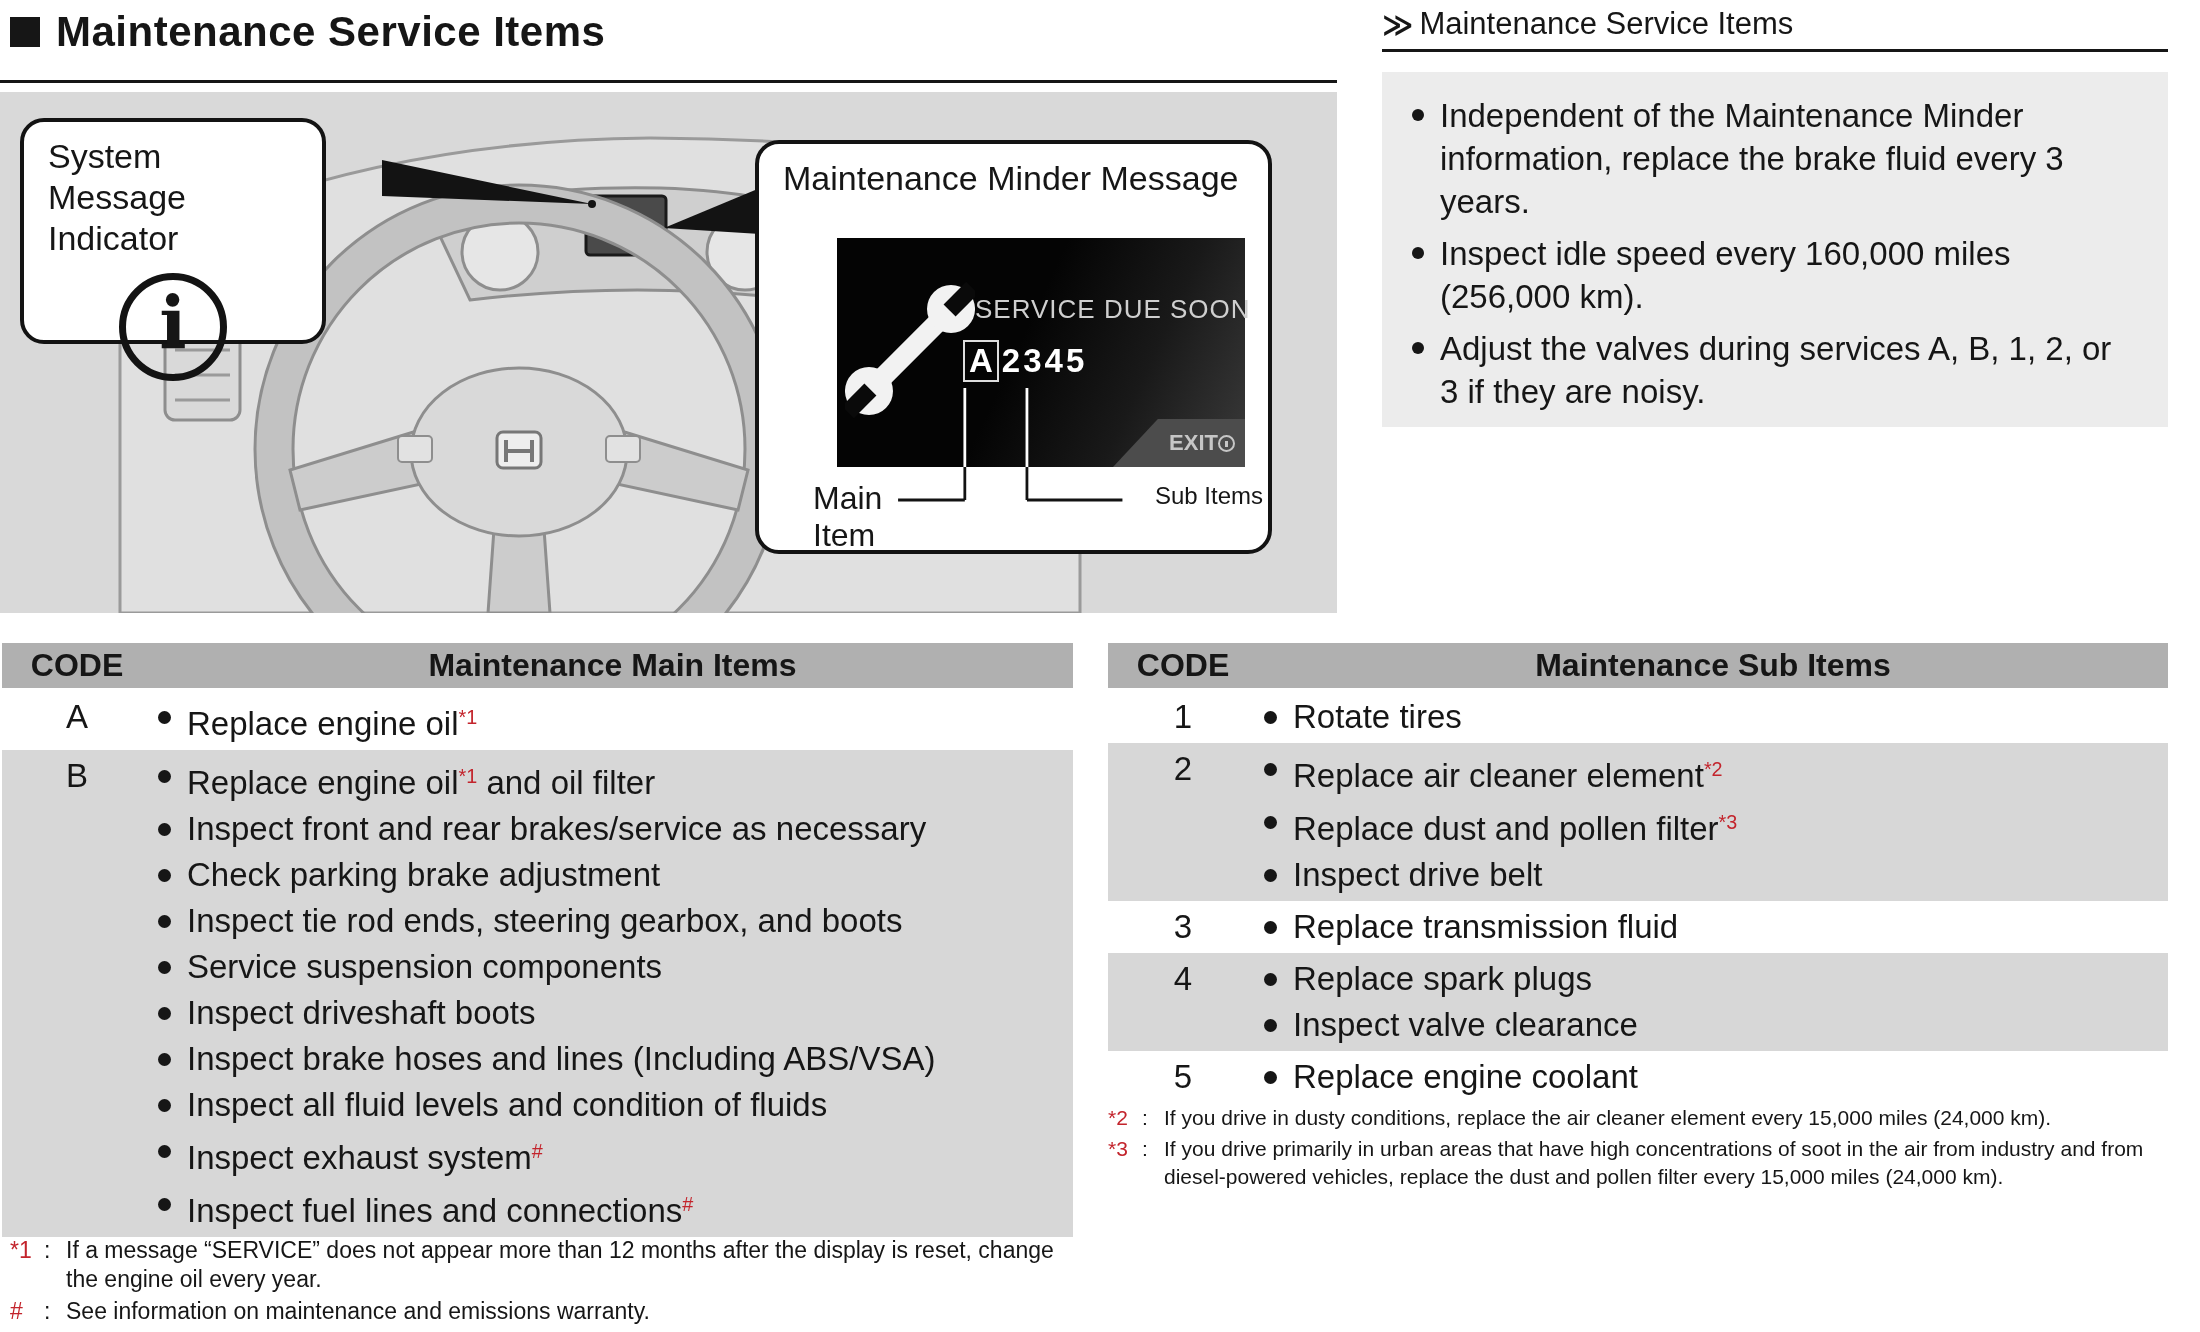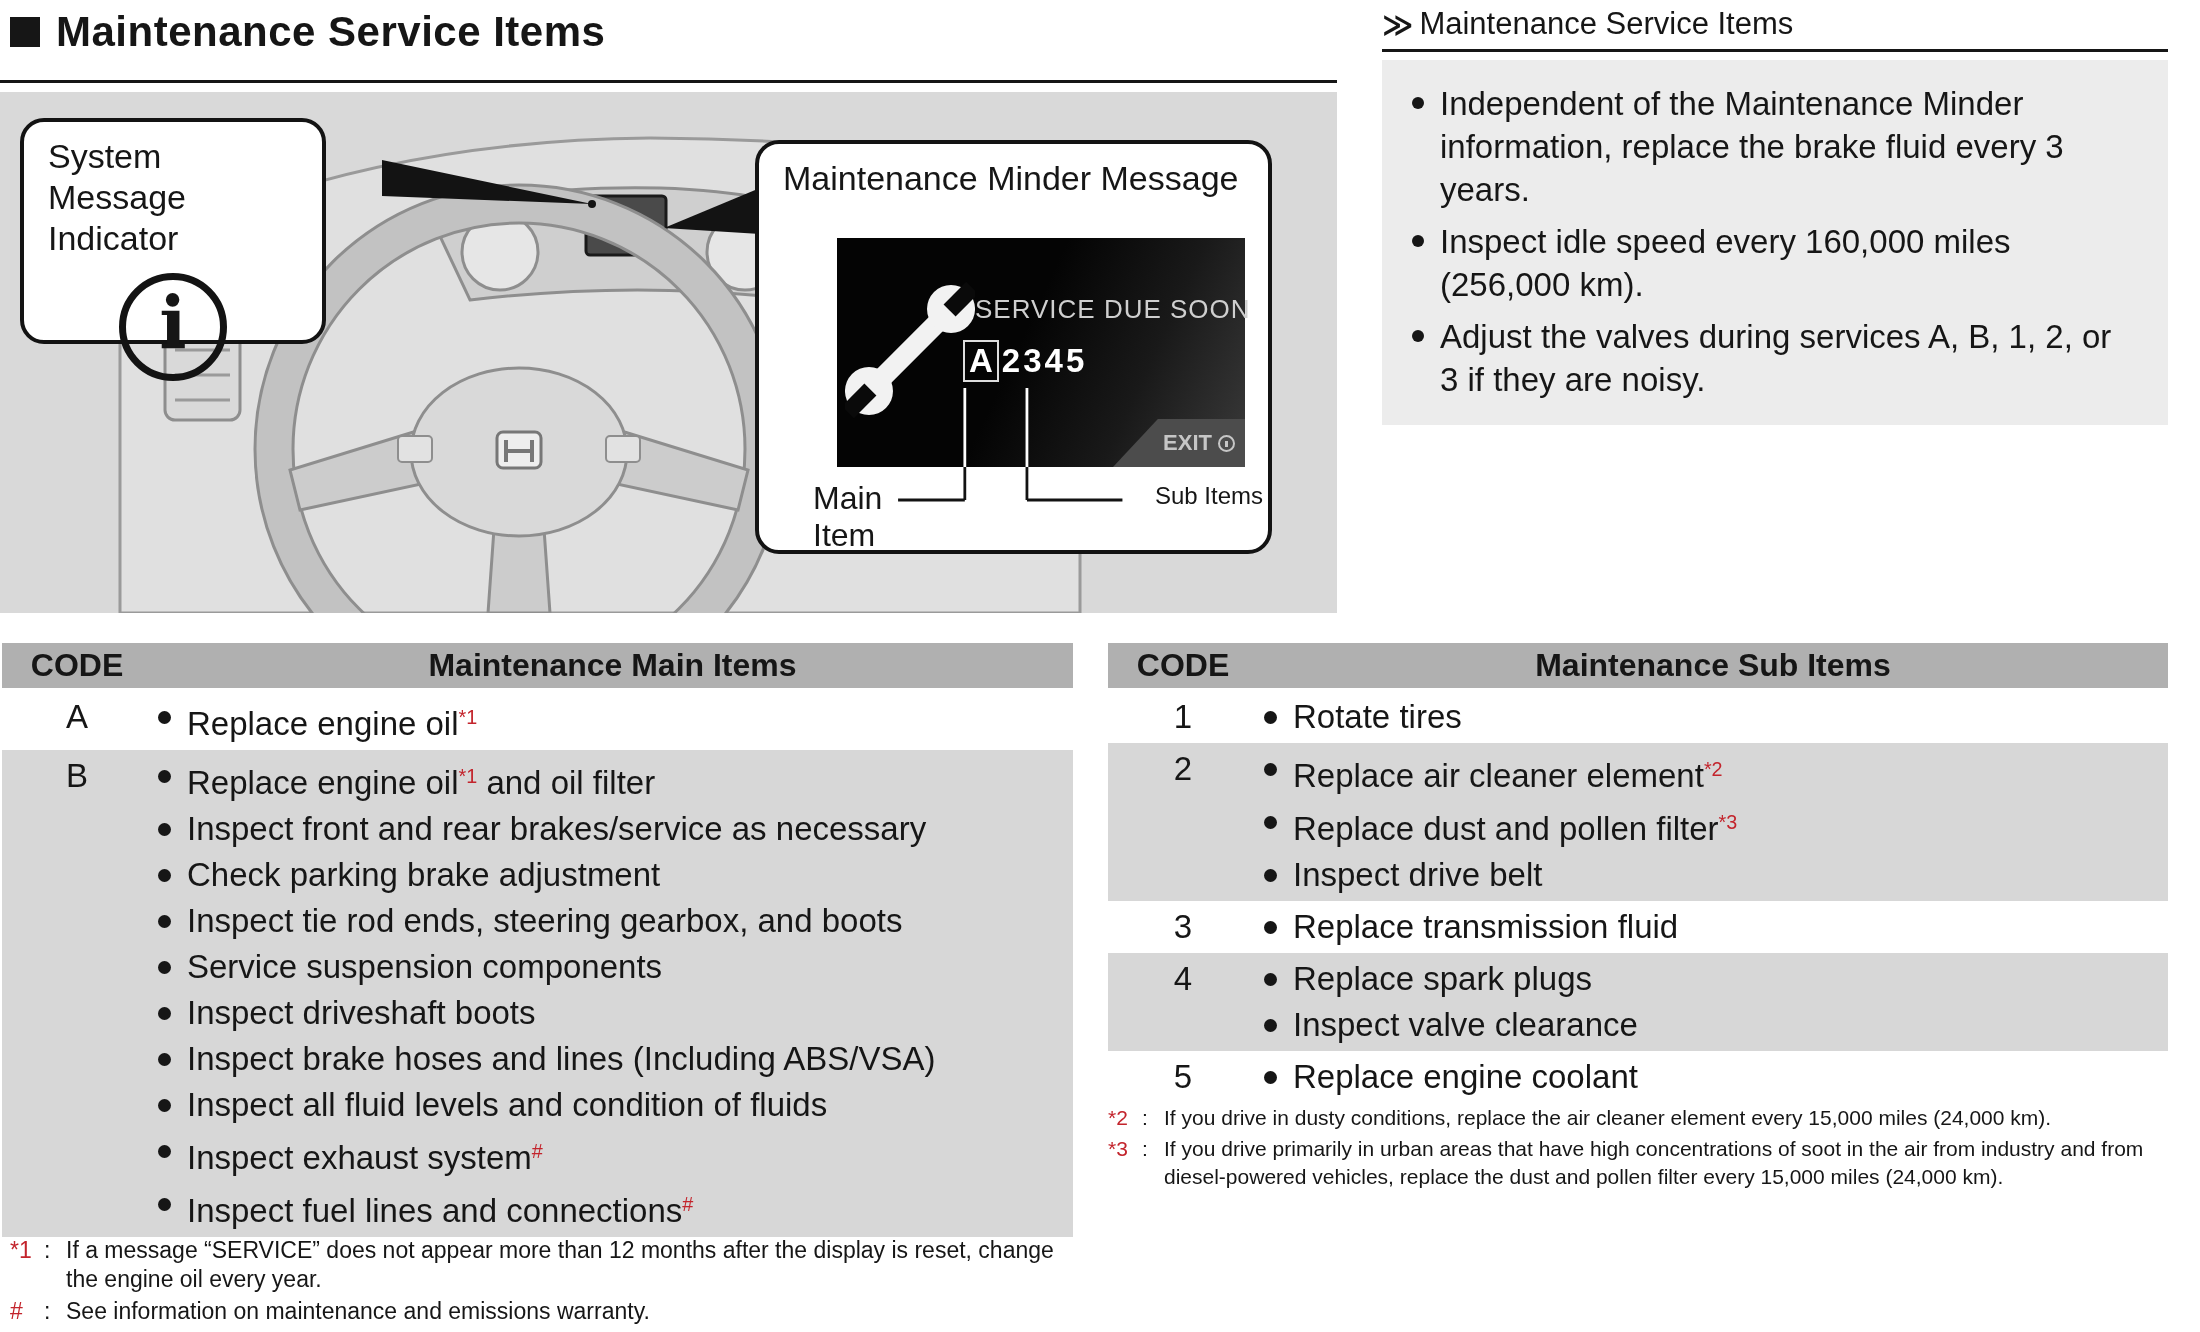--- a/index.html
+++ b/index.html
@@ -35,34 +35,34 @@
     font-family:"DejaVu Serif","Liberation Serif",serif;font-weight:bold;font-size:72px;padding-bottom:8px}
   .minder-screen{position:absolute;left:78px;top:94px;width:408px;height:229px;
     background:linear-gradient(115deg,#040404 45%,#191919 72%,#3a3a3a)}
   .wrench{position:absolute;left:8px;top:40px}
   .screen-status{position:absolute;left:138px;top:56px;font-size:26px;color:#cfcfcf;letter-spacing:1px;white-space:nowrap}
   .screen-code{position:absolute;left:126px;top:102px;display:flex;align-items:center}
   .code-main{font-size:33px;font-weight:bold;color:#fff;border:2px solid #ddd;padding:0 4px;line-height:38px}
   .code-sub{font-size:33px;font-weight:bold;color:#fff;letter-spacing:3px;margin-left:3px}
   .exit-flag{position:absolute;right:0;bottom:0;width:132px;height:48px;
     clip-path:polygon(34% 0,100% 0,100% 100%,0 100%);background:#4c4c4c;
-    display:flex;align-items:center;justify-content:flex-end;padding-right:10px;gap:6px}
+    display:flex;align-items:center;justify-content:flex-end;padding-right:10px;}
   .exit-text{color:#c6c6c6;font-size:22px;font-weight:bold}
   .exit-icon{width:17px;height:17px;border:2px solid #c6c6c6;border-radius:50%;position:relative;flex:none}
   .exit-icon::after{content:"";position:absolute;left:5px;top:4px;width:3px;height:6px;background:#c6c6c6}
   .pointer-lines{position:absolute;inset:0;width:100%;height:100%}
   .main-item-label{position:absolute;left:54px;top:336px;width:92px;font-size:32px;line-height:37px}
   .sub-items-label{position:absolute;left:396px;top:338px;font-size:24px;white-space:nowrap}
 
   
   .sidebar{position:absolute;left:1382px;top:6px;width:786px}
   .sidebar-header{display:flex;align-items:center;gap:6px;font-size:31px;padding-bottom:7px}
   .chevrons{font-weight:bold;font-size:30px}
   .sidebar-rule{height:3px;background:var(--ink)}
-  .sidebar-body{background:var(--sidebar-bg);padding:22px 42px 24px 28px;margin-top:8px}
+  .sidebar-body{background:var(--sidebar-bg);padding:22px 42px 14px 28px;margin-top:20px}
   .side-line{display:flex;font-size:33px;line-height:43px;margin-bottom:9px}
   .side-line:last-child{margin-bottom:0}
   .dot{width:13px;height:13px;border-radius:50%;background:var(--ink);flex:none}
   .side-dot{width:12px;height:12px;margin:15px 16px 0 2px}
   .side-text{flex:1}
 
   
   .mtable{position:absolute;top:643px}
   .main-table{left:2px;width:1071px}
   .sub-table{left:1108px;width:1060px}

